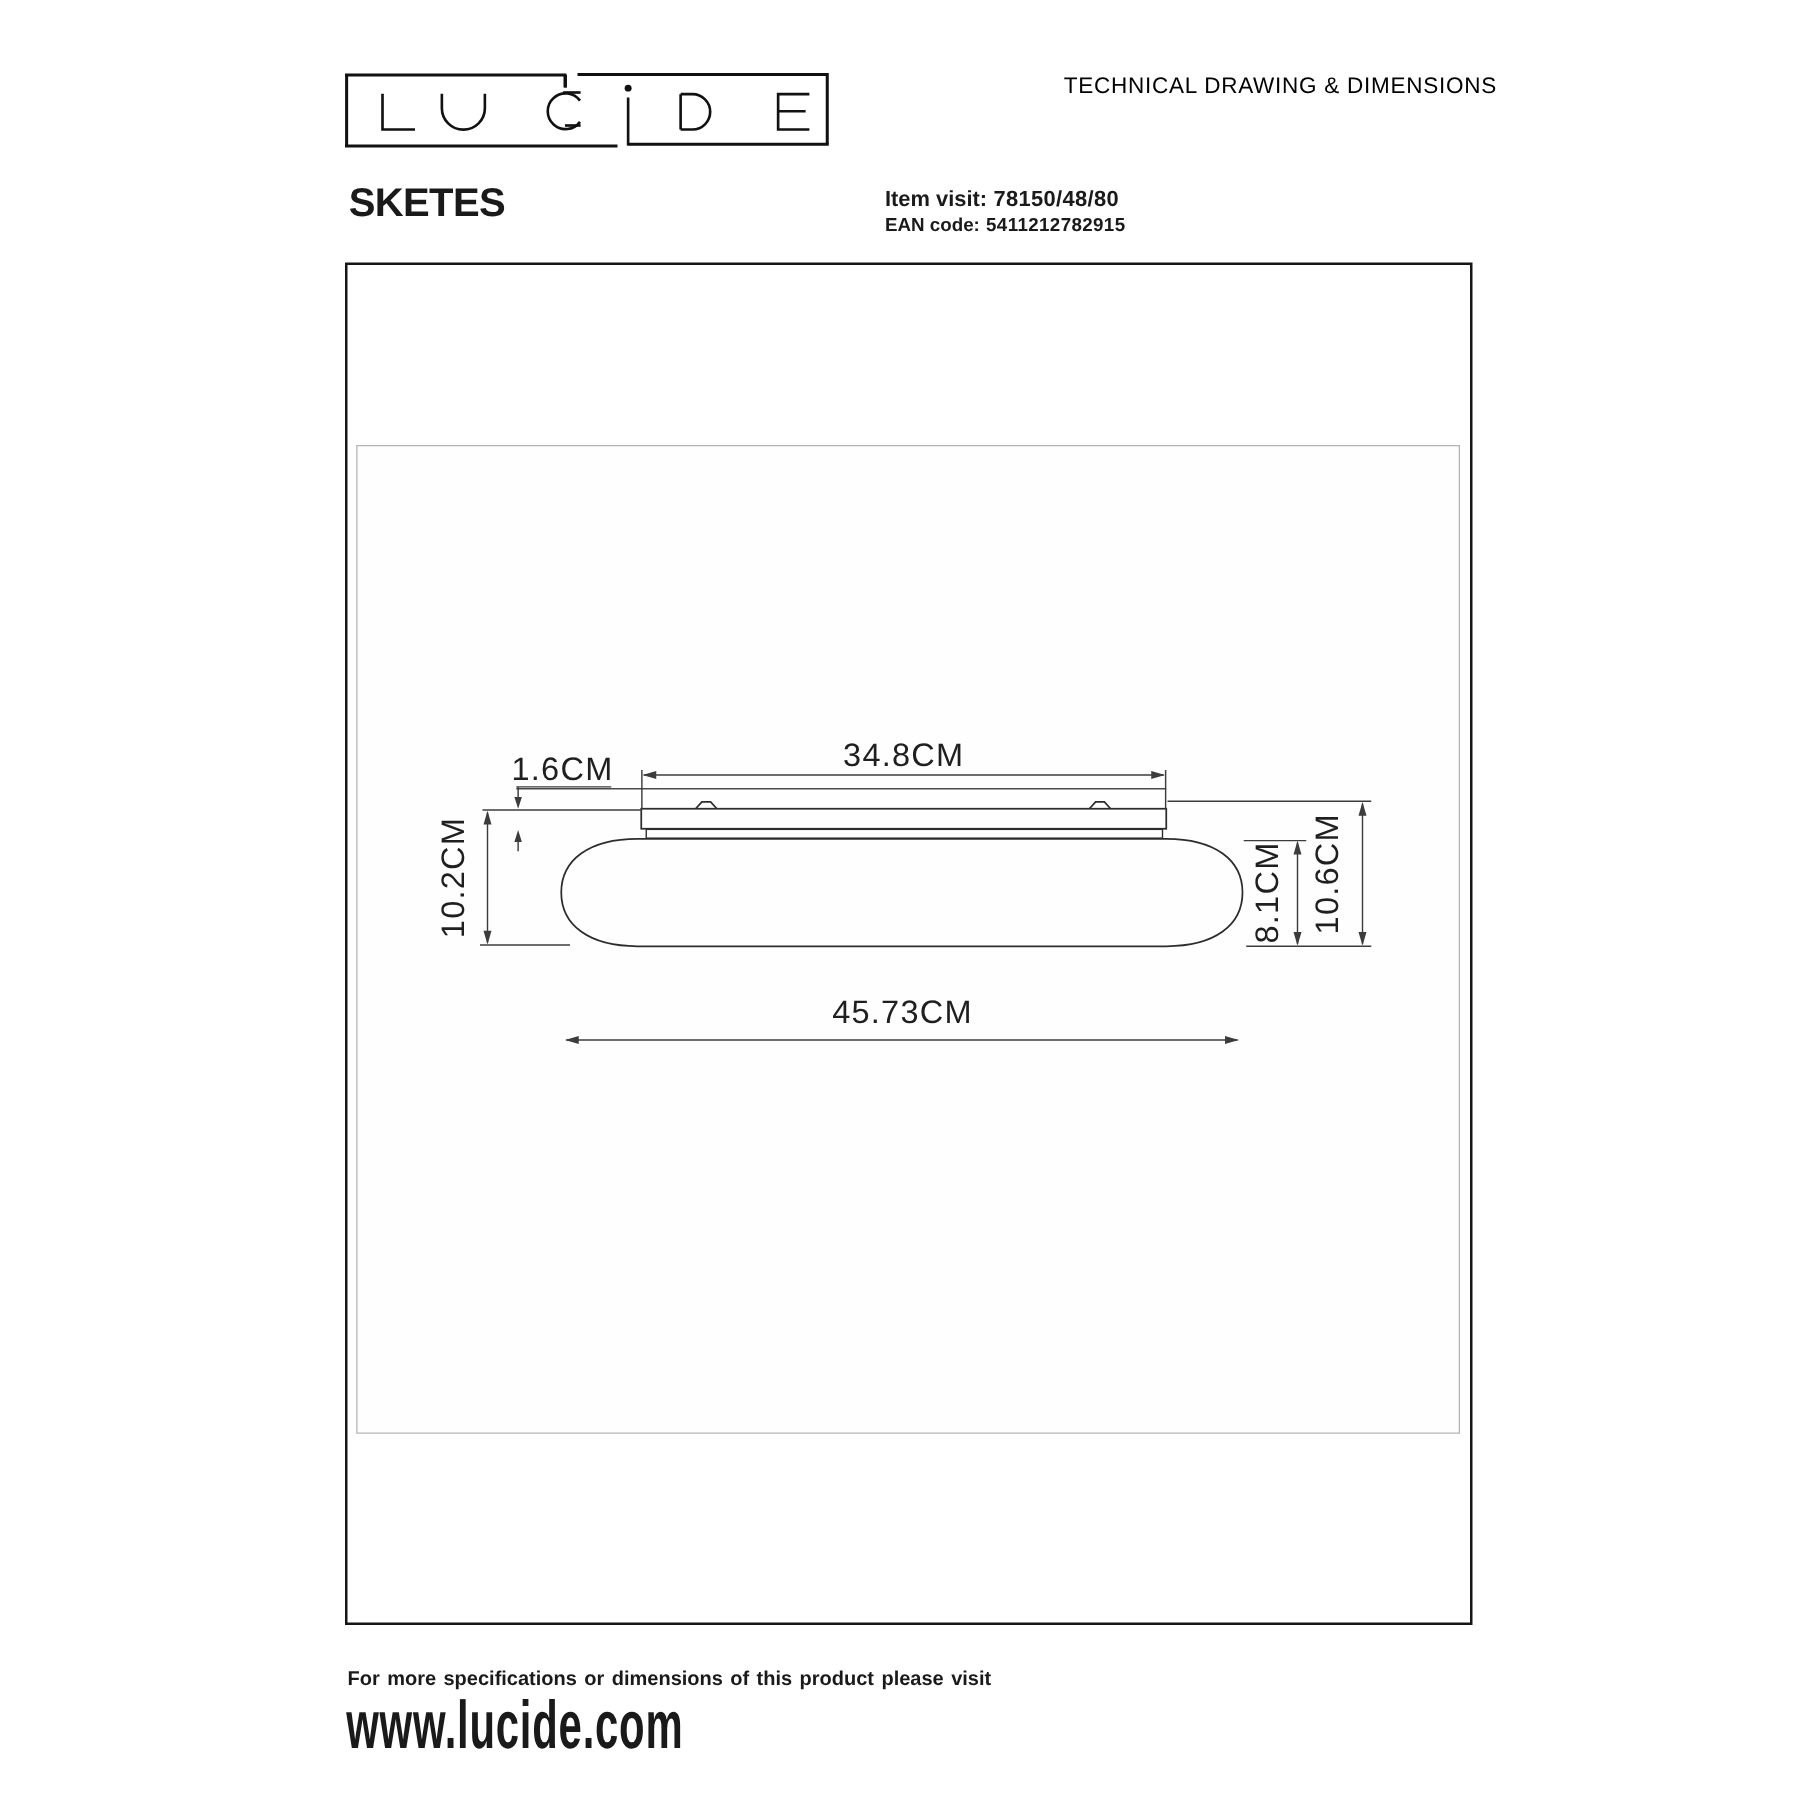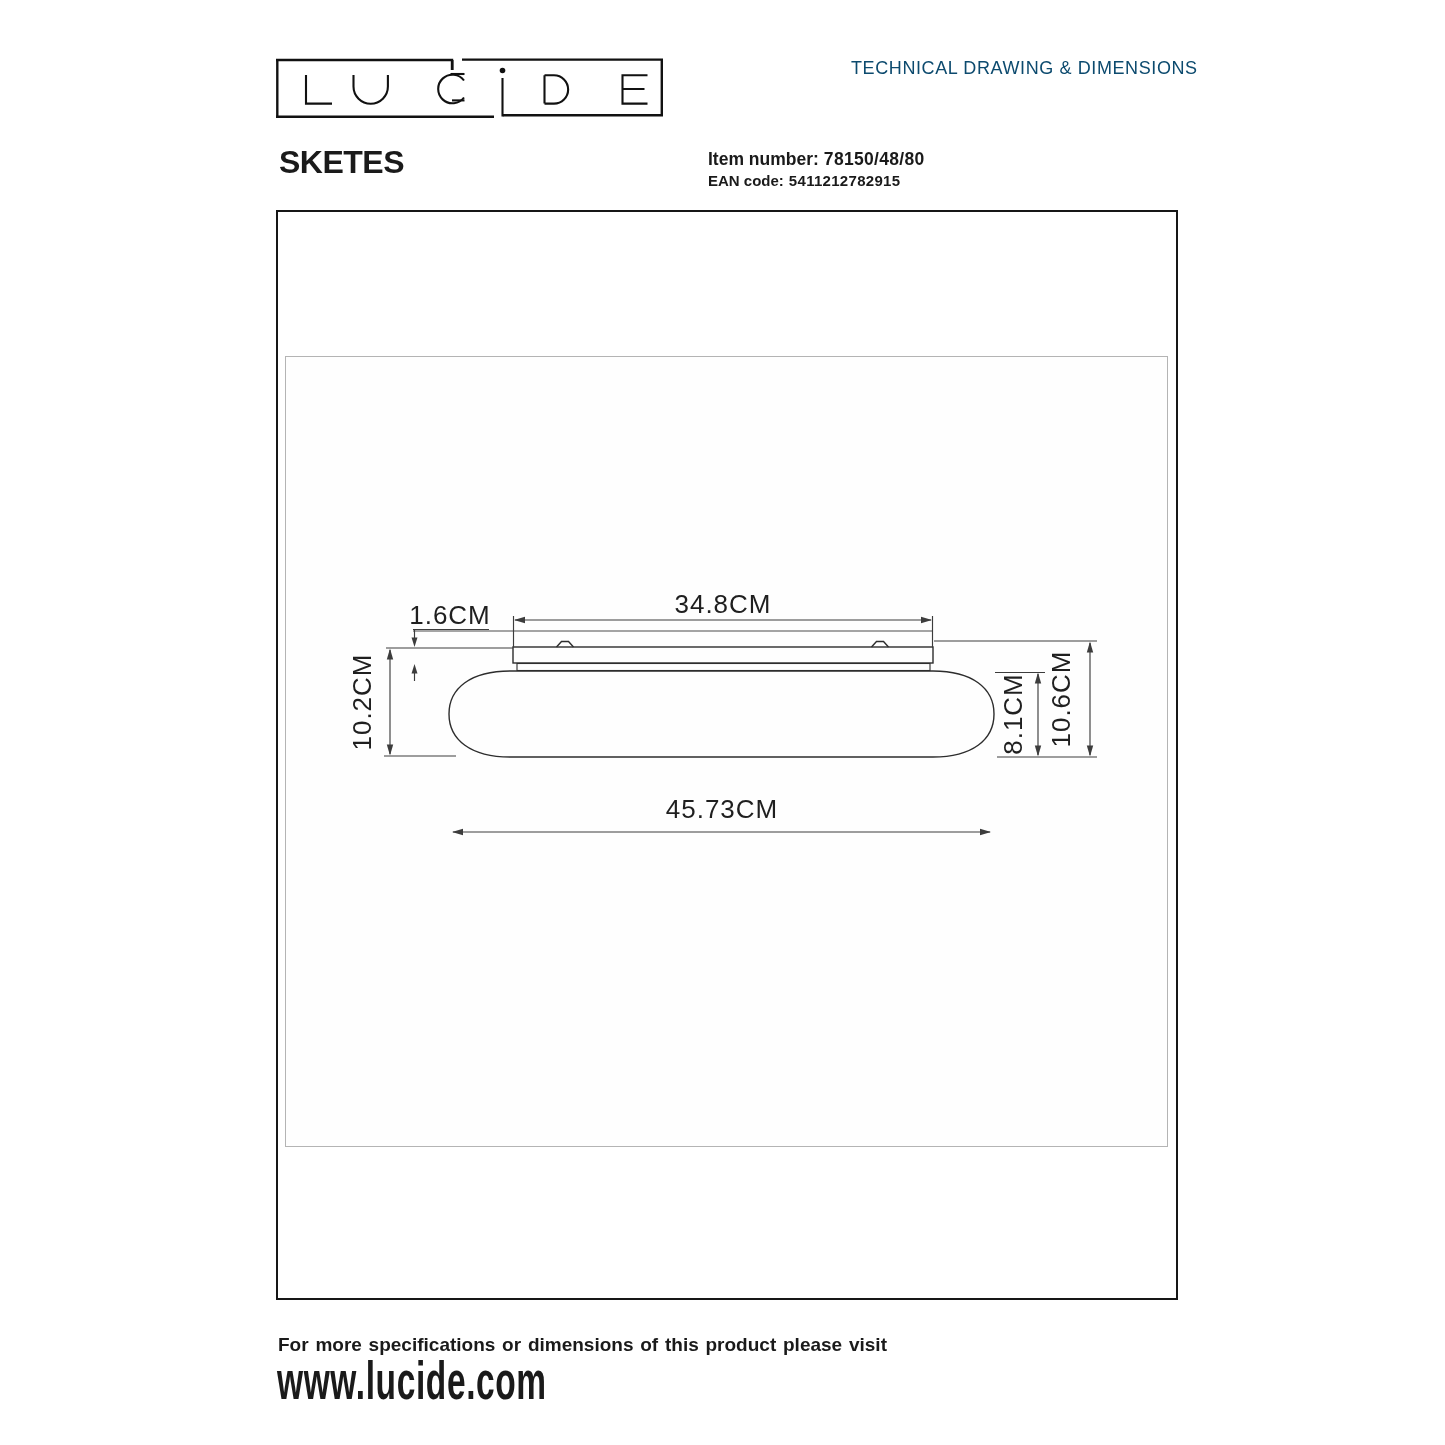--- a/index.html
+++ b/index.html
@@ -3,39 +3,39 @@
 <meta charset="utf-8">
 <style>
   html,body{margin:0;padding:0;background:#ffffff;}
   .page{
     position:relative;width:1445px;height:1445px;background:#ffffff;overflow:hidden;
     font-family:"Liberation Sans",sans-serif;color:#1a1a1a;
   }
   .abs{position:absolute;}
   .header-title{
     left:851px;top:59px;font-size:18px;font-weight:400;letter-spacing:0.6px;
-    color:#0c4a6e;line-height:1;white-space:nowrap;
+    color:#000000;line-height:1;white-space:nowrap;
   }
   .product-name{
     left:279px;top:146px;font-size:32px;font-weight:700;letter-spacing:-0.5px;
     line-height:1;white-space:nowrap;
   }
   .item-line{left:708px;top:151px;font-size:17.5px;font-weight:700;line-height:1;white-space:nowrap;}
   .ean-line{left:708px;top:173px;font-size:15px;font-weight:700;line-height:1;white-space:nowrap;}
   .item-line .val,.ean-line .val{margin-left:5px;letter-spacing:0.3px;}
   .outer-box{
     left:276px;top:210px;width:902px;height:1090px;
     border:2.5px solid #161616;box-sizing:border-box;background:#ffffff;
   }
   .inner-box{
     left:285px;top:356px;width:883px;height:791px;
     border:1.5px solid #b4b4b4;box-sizing:border-box;background:#fefefe;
   }
   .footer-line1{
-    left:278px;top:1334px;font-size:19px;font-weight:700;line-height:1.2;
+    left:278px;top:1334px;font-size:16px;font-weight:700;line-height:1.2;
     word-spacing:1.5px;white-space:nowrap;
   }
   .footer-line2{
     left:277px;top:1353px;font-size:54px;font-weight:700;line-height:1;
     transform:scaleX(0.62);transform-origin:left top;white-space:nowrap;letter-spacing:1px;
   }
   svg.overlay{position:absolute;left:0;top:0;}
   .dim-label{
     font-family:"Liberation Sans",sans-serif;font-size:26px;font-weight:400;
     fill:#1f1f1f;letter-spacing:1px;
@@ -44,21 +44,21 @@
 </head>
 <body>
 
 <div class="page">
 
   <div class="abs header-title">TECHNICAL DRAWING &amp; DIMENSIONS</div>
 
   <div class="abs product-name">SKETES</div>
 
   <div class="abs item-line">
-    <span>Item number:</span><span class="val">78150/48/80</span>
+    <span>Item visit:</span><span class="val">78150/48/80</span>
   </div>
   <div class="abs ean-line">
     <span>EAN code:</span><span class="val">5411212782915</span>
   </div>
 
   <div class="abs outer-box"></div>
   <div class="abs inner-box"></div>
 
   <svg class="overlay" width="1445" height="1445" viewBox="0 0 1445 1445" aria-label="TECHNICAL DRAWING &amp; DIMENSIONS">
 

